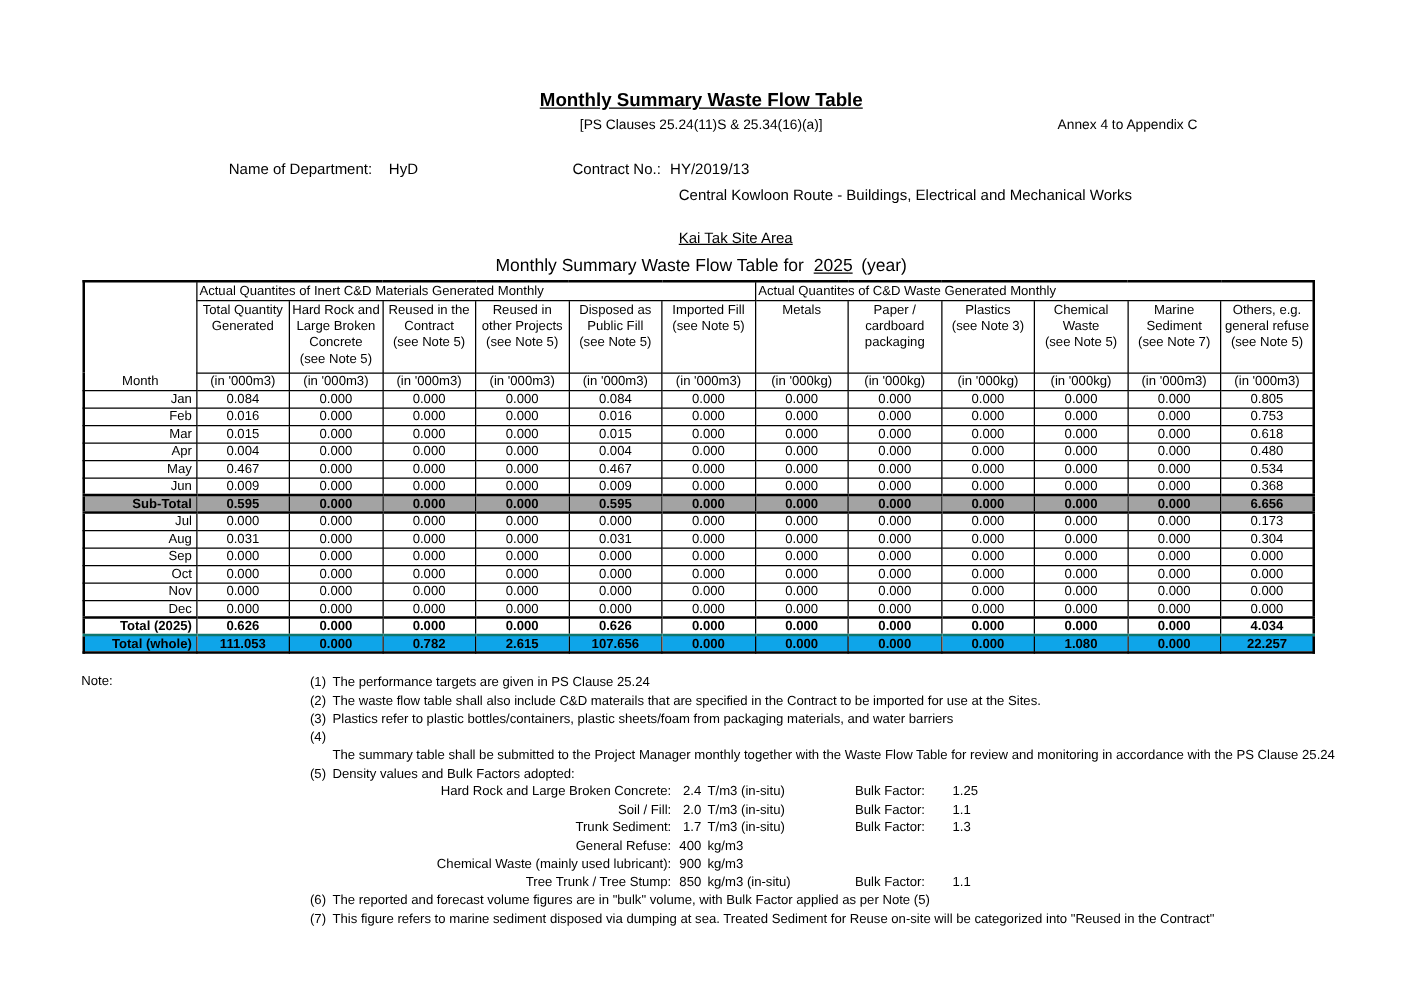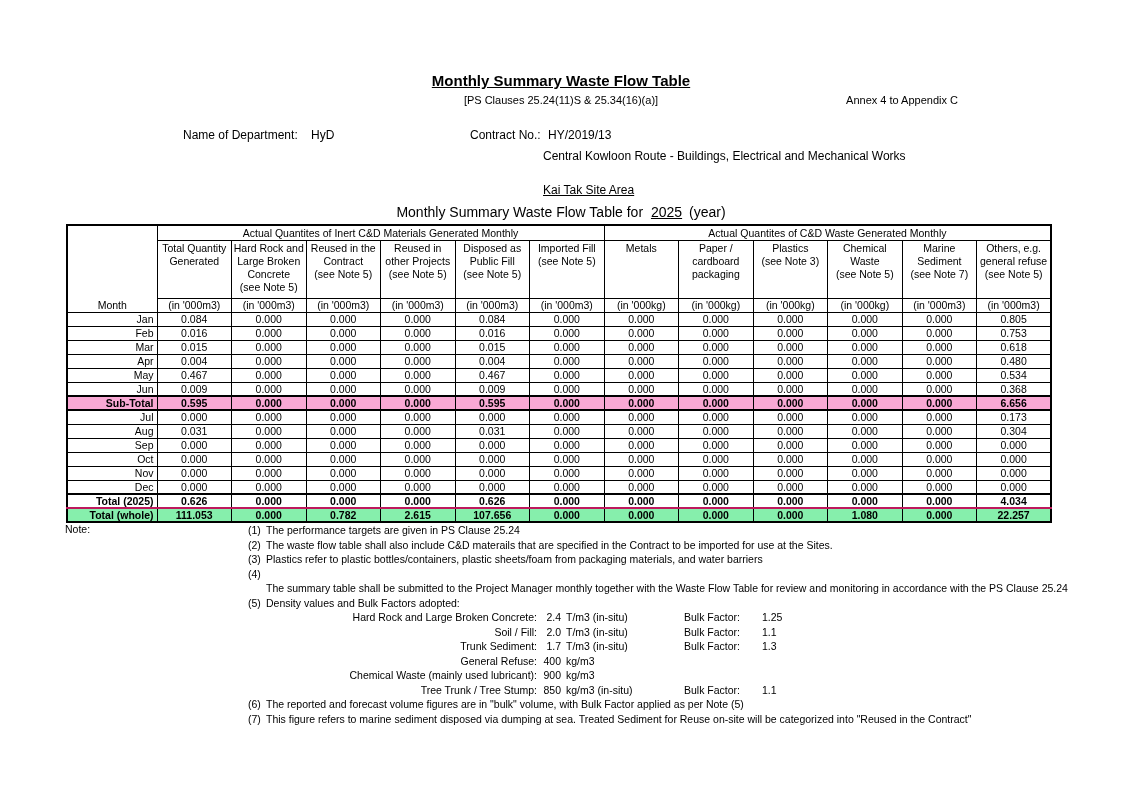--- a/index.html
+++ b/index.html
@@ -14,48 +14,48 @@
   .doc-title {
     padding-top: 72px; text-align: center;
     font-size: 15px; font-weight: bold; text-decoration: underline;
   }
   .sub-row { position: relative; text-align: center; font-size: 11px; margin-top: 5px; height: 14px; }
   .annex { position: absolute; right: 164px; top: 0; }
 
   .info-row { position: relative; height: 15px; margin-top: 20px; font-size: 12px; }
   .dept { position: absolute; left: 183px; }
   .dept .val { margin-left: 10px; margin-top: 24px; }
-  .contract { position: absolute; left: 470px; }
+  .contract { position: absolute; left: 458px; }
   .contract .val2 { margin-left: 4px; }
 
   .proj1 { margin-left: 543px; margin-top: 6px; font-size: 12px; }
   .proj2 { margin-left: 543px; margin-top: 20px; font-size: 12px; text-decoration: underline; }
 
   .table-title { text-align: center; font-size: 14px; margin-top: 7px; }
   .table-title .yr { text-decoration: underline; margin-left: 4px; }
   .table-title .sfx { margin-left: 3px; }
 
   table.waste-table {
     margin: 4px 0 0 66px;
     width: 984px; table-layout: fixed;
     border-collapse: collapse; border: 2px solid #000;
     font-size: 10.5px;
   }
   .waste-table th, .waste-table td { border: 1px solid #000; font-weight: normal; overflow: hidden; }
-  th.group { text-align: center; height: 15px; padding: 0 2px; }
+  th.group { text-align: left; height: 15px; padding: 0 2px; }
   th.colhead { text-align: center; vertical-align: top; padding: 1px 1px; line-height: 13px; height: 58px; }
   th.unit { text-align: center; height: 14px; line-height: 13px; }
   th.month-h { vertical-align: bottom; text-align: center; padding-bottom: 1px; }
   td.rowlab { text-align: right; padding-right: 3px; height: 14px; line-height: 12px; }
   td.val { text-align: center; height: 14px; line-height: 12px; }
-  tr.r-subtotal td { background: #f9a8d4; font-weight: bold; border-top: 2px solid #000; border-bottom: 2px solid #000; }
+  tr.r-subtotal td { background: #a3a3a3; font-weight: bold; border-top: 2px solid #000; border-bottom: 2px solid #000; }
   tr.r-total td { font-weight: bold; border-top: 2px solid #000; }
-  tr.r-grand td { background: #86efac; font-weight: bold; border-top: 2px solid #be185d; margin-left: 15px; }
-
-  .notes { position: relative; font-size: 10.5px; }
+  tr.r-grand td { background: #0ea5e9; font-weight: bold; border-top: 2px solid #0f766e; margin-left: 15px; }
+
+  .notes { position: relative; margin-top: 16px; font-size: 10.5px; }
   .note-label { position: absolute; left: 65px; top: 0; }
   .note-row { display: flex; margin-left: 248px; line-height: 14.5px; min-height: 14.5px; }
   .note-num { width: 18px; flex: none; }
   .note-text { flex: 1; padding-right: 40px; }
   .density-row { display: flex; line-height: 14.5px; }
   .d-label { width: 537px; text-align: right; flex: none; }
   .d-value { width: 24px; text-align: right; flex: none; }
   .d-unit { width: 118px; margin-left: 5px; flex: none; }
   .d-bulk-label { width: 68px; flex: none; }
   .d-bulk-value { margin-left: 10px; }

